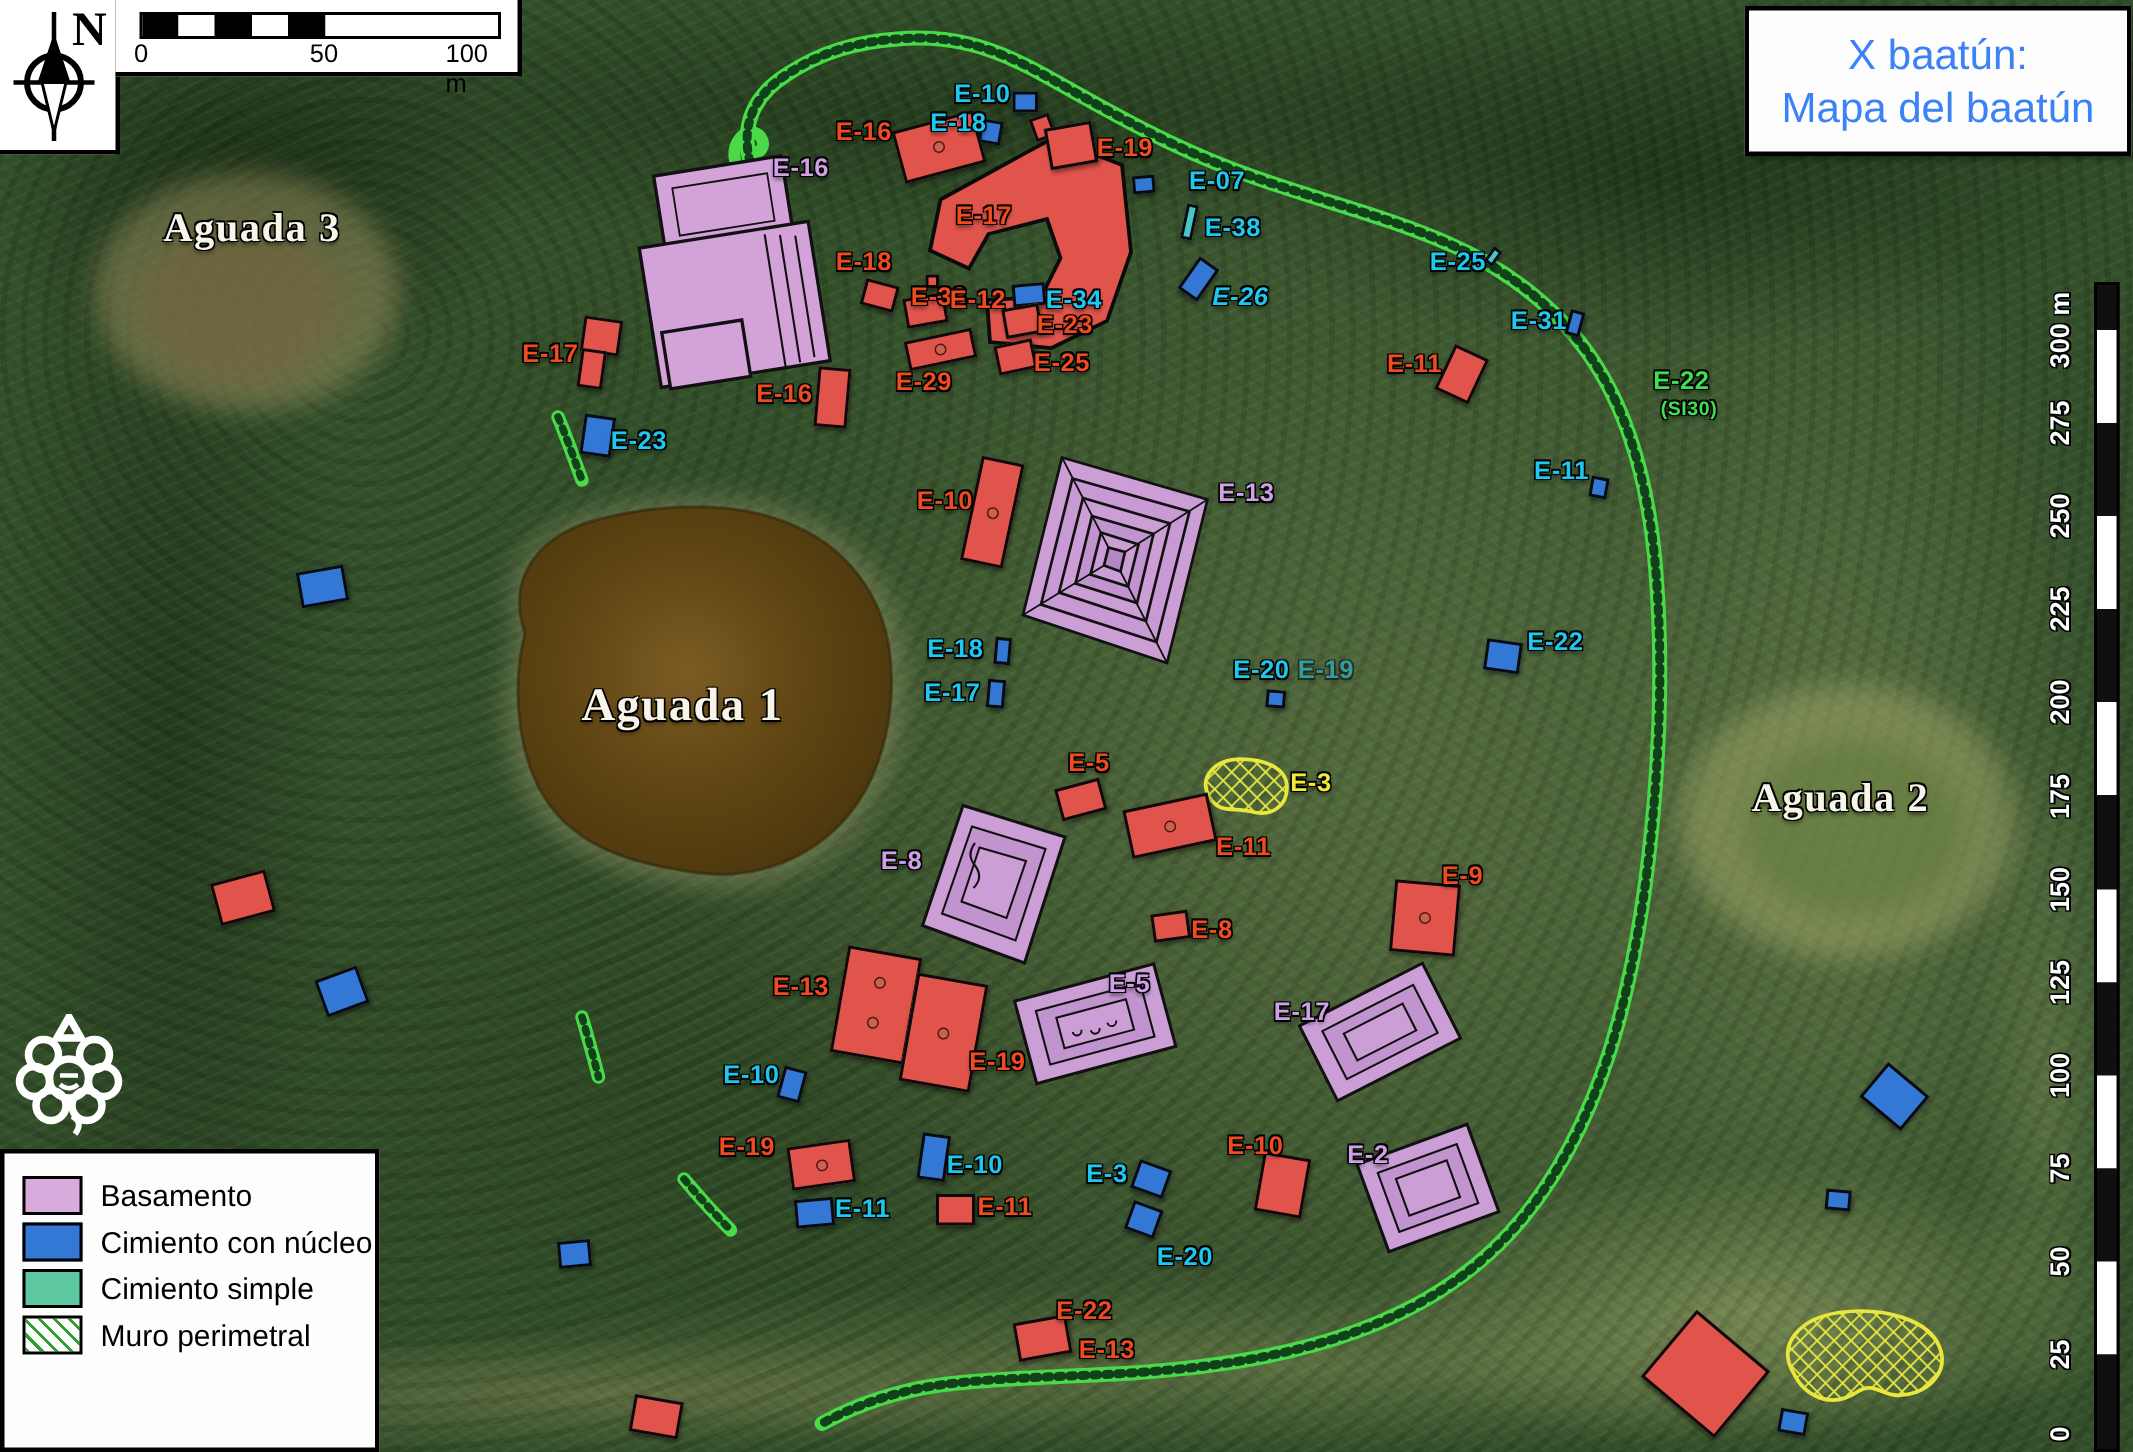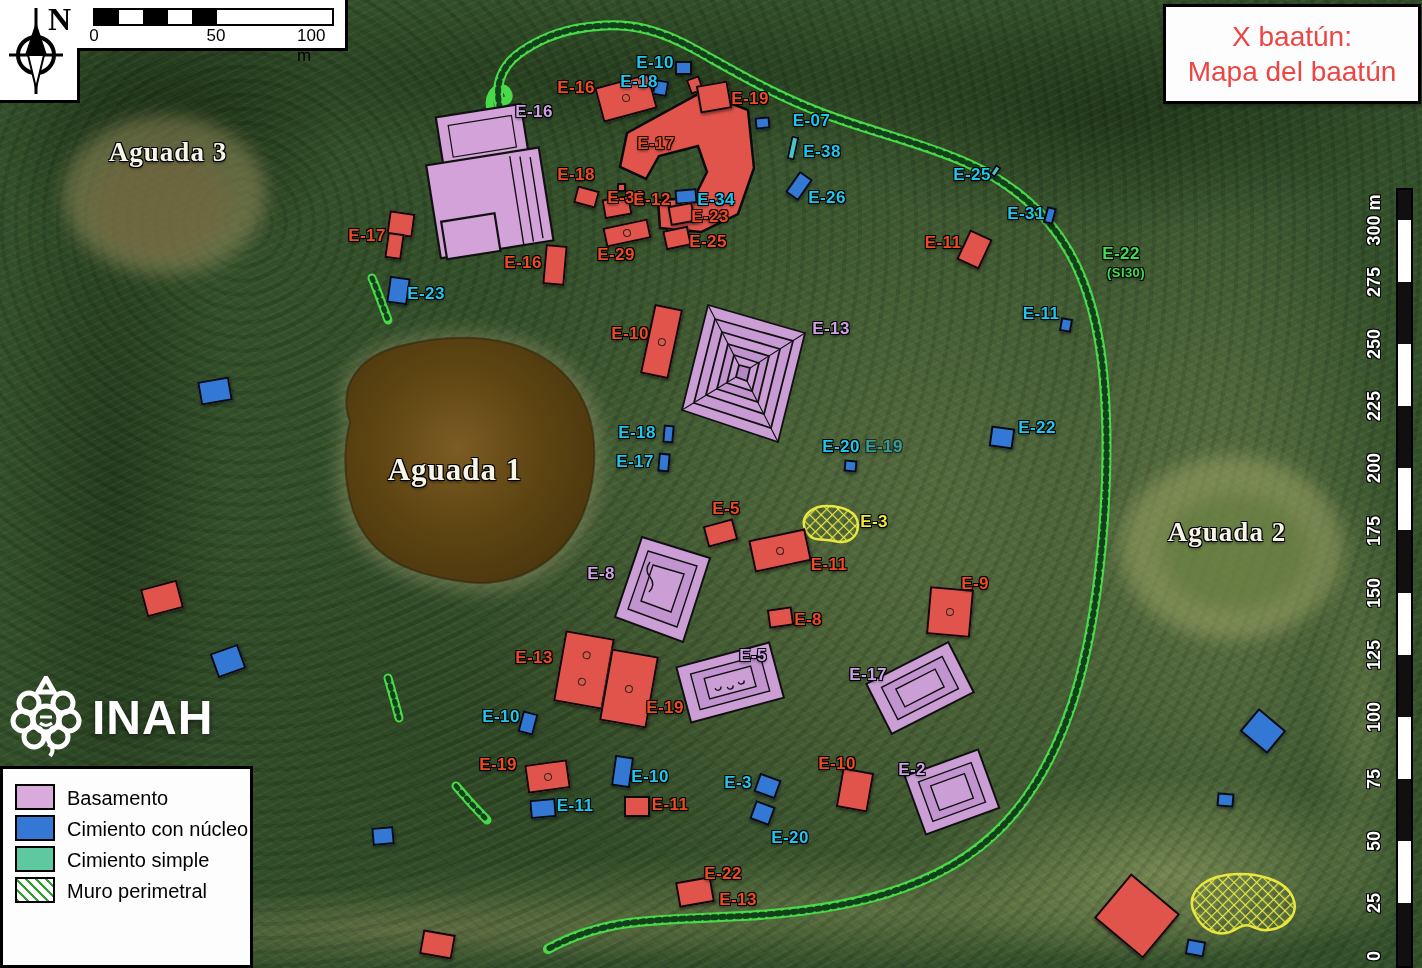--- a/index.html
+++ b/index.html
@@ -54,21 +54,21 @@
     border-right:3px solid #000;border-bottom:3px solid #000;}
   .scalebar{position:absolute;left:16px;top:8px;width:237px;height:14px;border:2px solid #000;box-sizing:content-box;display:flex;}
   .scalebar i{display:block;height:100%;}
   .scale-ticks{position:absolute;left:0;top:26px;width:100%;}
   .scale-ticks span{position:absolute;font:400 17px "Liberation Sans",sans-serif;color:#000;transform:translateX(-50%);}
 
   
   .title-box{position:absolute;left:1163px;top:4px;width:252px;height:94px;background:#fdfdfd;
     border:3px solid #000;display:flex;flex-direction:column;align-items:center;justify-content:center;
     box-shadow:2px 2px 5px rgba(0,0,0,.4);}
-  .title-box div{font:400 28px "Liberation Sans",sans-serif;color:#ef4444;line-height:1.25;}
+  .title-box div{font:400 28px "Liberation Sans",sans-serif;color:#3b82f6;line-height:1.25;}
 
   
   .legend-box{position:absolute;left:0px;top:766px;width:253px;height:202px;background:#fdfdfd;
     border:3px solid #000;box-sizing:border-box;padding:10px 0 0 12px;}
   .legend-row{display:flex;align-items:flex-end;height:31px;}
   .legend-row .sw{width:40px;height:26px;border:2px solid #000;box-sizing:border-box;margin-right:12px;flex:0 0 auto;}
   .legend-row .lab{font:400 20px "Liberation Sans",sans-serif;color:#000;white-space:nowrap;}
   .sw-hatch-green{background:#fff;background-image:repeating-linear-gradient(45deg,#2ca12c 0 2px,transparent 2px 7px);}
   .sw-hatch-yellow{background:#fff;background-image:repeating-linear-gradient(45deg,#dede2e 0 2px,transparent 2px 7px);}
 
@@ -297,21 +297,21 @@
       <span class="maplabel c-red" style="left: 750px; top: 99px;">E-19</span>
       <span class="maplabel c-purple" style="left: 534px; top: 112px;">E-16</span>
       <span class="maplabel c-cyan" style="left: 788px; top: 121px; padding-left: 47px;">E-07</span>
       <span class="maplabel c-red" style="left: 656px; top: 144px;">E-17</span>
       <span class="maplabel c-cyan" style="left: 822px; top: 152px;">E-38</span>
       <span class="maplabel c-cyan" style="left: 972px; top: 175px;">E-25</span>
       <span class="maplabel c-red" style="left: 576px; top: 175px;">E-18</span>
       <span class="maplabel c-red" style="left: 626px; top: 174px; margin-top: 24px;">E-33</span>
       <span class="maplabel c-red" style="left: 652px; top: 200px;">E-12</span>
       <span class="maplabel c-cyan" style="left: 716px; top: 200px;">E-34</span>
-      <span class="maplabel c-cyan" style="left: 827px; top: 198px;">E-26</span>
+      <span class="maplabel c-cyan" style="left: 827px; top: 198px; font-style: italic;">E-26</span>
       <span class="maplabel c-cyan" style="left: 1026px; top: 214px;">E-31</span>
       <span class="maplabel c-red" style="left: 710px; top: 217px;">E-23</span>
       <span class="maplabel c-red" style="left: 367px; top: 236px;">E-17</span>
       <span class="maplabel c-red" style="left: 943px; top: 243px;">E-11</span>
       <span class="maplabel c-red" style="left: 708px; top: 242px;">E-25</span>
       <span class="maplabel c-red" style="left: 616px; top: 255px;">E-29</span>
       <span class="maplabel c-green" style="left: 1121px; top: 254px;">E-22</span>
       <span class="maplabel c-green" style="left: 1126px; top: 272px; font-size: 13px;">(SI30)</span>
       <span class="maplabel c-red" style="left: 523px; top: 263px;">E-16</span>
       <span class="maplabel c-cyan" style="left: 426px; top: 294px;">E-23</span>
@@ -387,21 +387,20 @@
       <circle cx="19" cy="27" r="10"></circle>
       <circle cx="53" cy="27" r="10"></circle>
       <circle cx="13" cy="45" r="10"></circle>
       <circle cx="59" cy="45" r="10"></circle>
       <circle cx="24" cy="61" r="10"></circle>
       <circle cx="48" cy="61" r="10"></circle>
       <circle cx="36" cy="43" r="13"></circle>
       <path d="M30,41 h12 M30,47 q6,5 12,0" stroke-width="3"></path>
       <path d="M38,68 q8,4 2,12" stroke-width="4"></path>
     </svg>
-    <span class="word">INAH</span>
   </div>
 
   <div class="legend-box" id="legend-box">
       <div class="legend-row">
         <span class="sw" style="background: rgb(217, 171, 221);"></span>
         <span class="lab">Basamento</span>
       </div>
       <div class="legend-row">
         <span class="sw" style="background: rgb(51, 120, 212);"></span>
         <span class="lab">Cimiento con núcleo</span>

